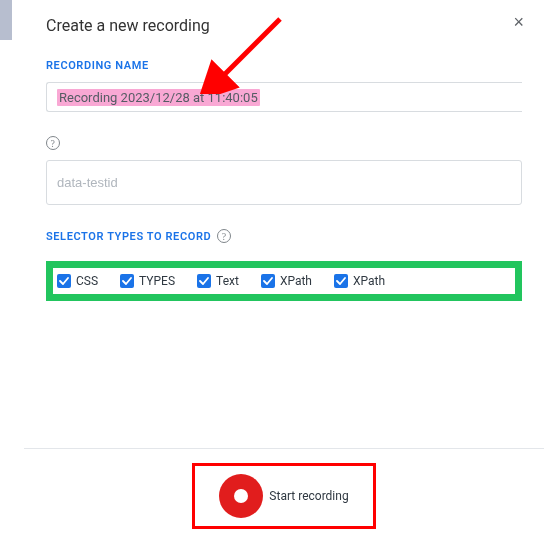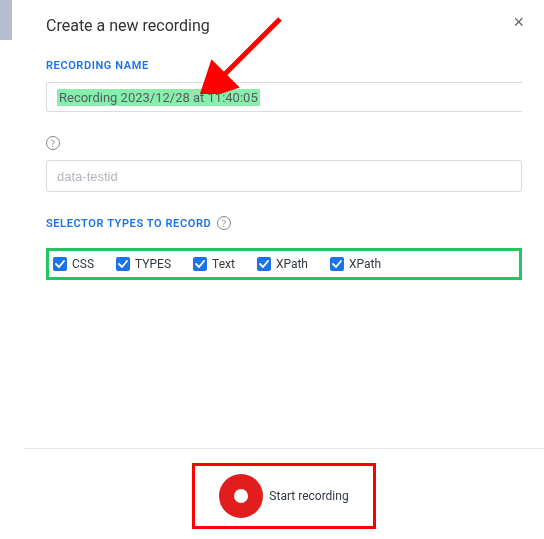--- a/index.html
+++ b/index.html
@@ -73,35 +73,35 @@
       border: 1px solid #80868b;
       border-radius: 50%;
       color: #80868b;
       font-size: 10px;
       font-weight: 500;
       cursor: default;
       font-family: Georgia, serif;
     }
     .text-input {
       width: 100%;
-      height: 32px;
+      height: 45px;
       border: 1px solid #d8dce0;
       border-radius: 3px;
       padding: 4px 10px;
       font-size: 13px;
       color: #303942;
       outline: none;
       background: #fff;
     }
     .text-input::placeholder {
       color: #b0b6bd;
     }
     .selected-span {
       display: inline-block;
-      background: #86efac;
+      background: #f9a8d4;
       color: #555c64;
       padding: 1px 2px;
       border-radius: 1px;
       font-size: 13px;
     }
     .faux-input {
       width: 100%;
       min-height: 30px;
       border: 1px solid #d8dce0;
       border-right: none;
@@ -130,21 +130,21 @@
       background: #1a73e8;
       border-radius: 2px;
       display: inline-flex;
       align-items: center;
       justify-content: center;
       flex-shrink: 0;
     }
     .chk svg { width: 10px; height: 10px; display: block; }
     .chk-label { font-size: 12px; color: #303942; }
     .highlight-box {
-      border: 3px solid #22c55e;
+      border: 7px solid #22c55e;
       margin-top: 18px;
     }
     
     .arrow {
       position: absolute;
       left: 200px;
       top: 14px;
       width: 90px;
       height: 80px;
       pointer-events: none;

